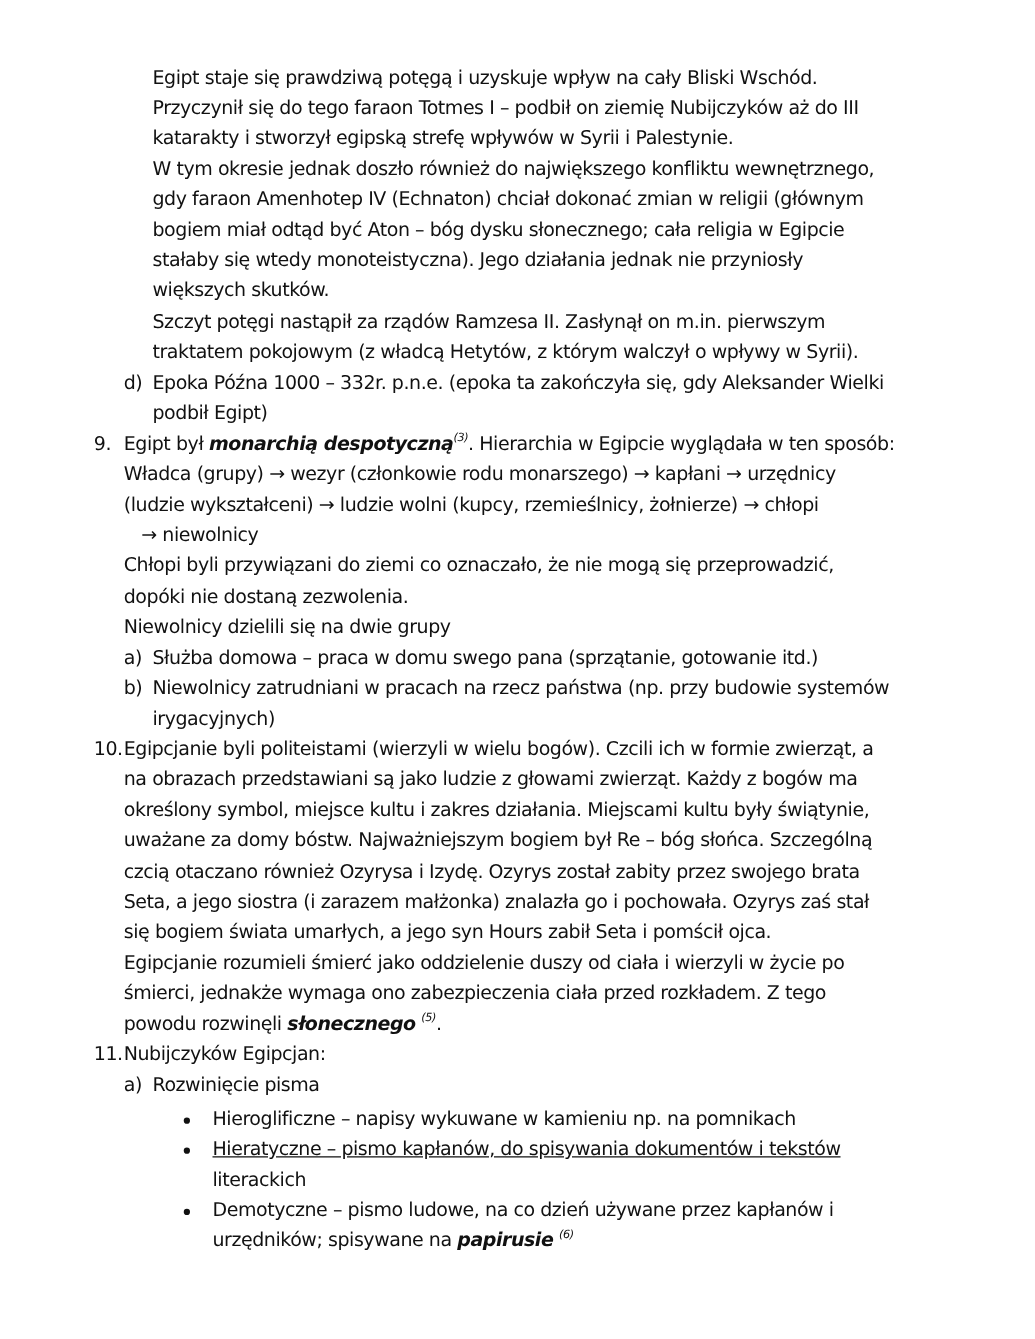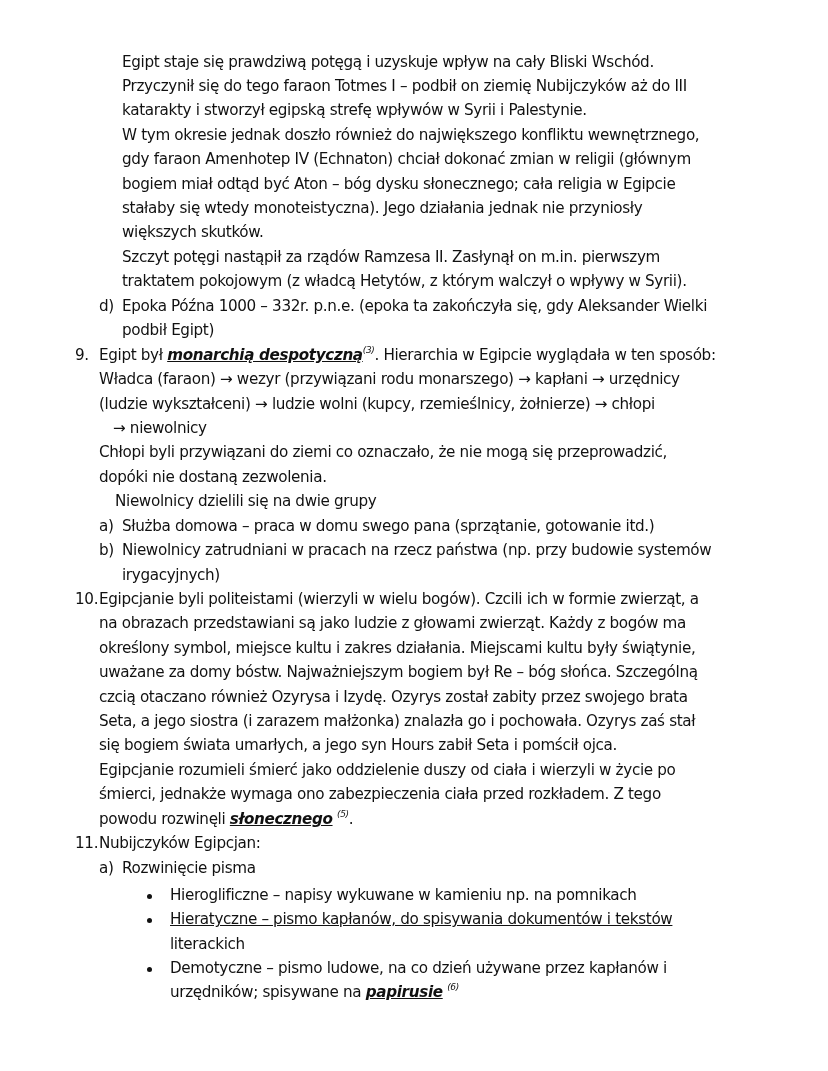--- a/index.html
+++ b/index.html
@@ -9,21 +9,21 @@
       color: #111111;
     }
     .page { position: absolute; left: 0; top: 0; width: 681px; height: 1071px; }
     .line {
       position: absolute;
       font-size: 15.2px;
       line-height: 24px;
       white-space: nowrap;
       letter-spacing: -0.35px;
     }
-    .bi { font-weight: bold; font-style: italic; text-decoration: underline; }
+    .bi { font-weight: bold; font-style: italic; }
     sup { font-size: 9px; vertical-align: 7px; line-height: 0; font-style: italic; }
     .marker { position: absolute; font-size: 15.2px; line-height: 24px; letter-spacing: -0.35px; }
     .bullet { position: absolute; width: 5px; height: 5px; border-radius: 50%; background: #111; }
   </style>
 </head>
 <body>
 
 <div class="page">
 
   <div>
@@ -43,26 +43,26 @@
     <div class="marker" style="left:99px; top:294px;">d)</div>
     <div class="line" style="left:122px; top:294px;">Epoka Późna 1000 – 332r. p.n.e. (epoka ta zakończyła się, gdy Aleksander Wielki</div>
     <div class="line" style="left:122px; top:318px;">podbił Egipt)</div>
   </div>
 
   <div>
     <div class="marker" style="left:75px; top:343px;">9.</div>
     <div class="line" style="left:99px; top:343px;">
       <span>Egipt był </span><span class="bi">monarchią despotyczną</span><sup>(3)</sup><span>. Hierarchia w Egipcie wyglądała w ten sposób:</span>
     </div>
-    <div class="line" style="left:99px; top:367px;">Władca (faraon) → wezyr (przywiązani rodu monarszego) → kapłani → urzędnicy</div>
+    <div class="line" style="left:99px; top:367px;">Władca (grupy) → wezyr (członkowie rodu monarszego) → kapłani → urzędnicy</div>
     <div class="line" style="left:99px; top:392px;">(ludzie wykształceni) → ludzie wolni (kupcy, rzemieślnicy, żołnierze) → chłopi</div>
     <div class="line" style="left:113px; top:416px;">→ niewolnicy</div>
     <div class="line" style="left:99px; top:440px;">Chłopi byli przywiązani do ziemi co oznaczało, że nie mogą się przeprowadzić,</div>
     <div class="line" style="left:99px; top:465px;">dopóki nie dostaną zezwolenia.</div>
-    <div class="line" style="left:115px; top:489px;">Niewolnicy dzielili się na dwie grupy</div>
+    <div class="line" style="left:99px; top:489px;">Niewolnicy dzielili się na dwie grupy</div>
 
     <div class="marker" style="left:99px; top:514px;">a)</div>
     <div class="line" style="left:122px; top:514px;">Służba domowa – praca w domu swego pana (sprzątanie, gotowanie itd.)</div>
 
     <div class="marker" style="left:99px; top:538px;">b)</div>
     <div class="line" style="left:122px; top:538px;">Niewolnicy zatrudniani w pracach na rzecz państwa (np. przy budowie systemów</div>
     <div class="line" style="left:122px; top:563px;">irygacyjnych)</div>
   </div>
 
   <div>

